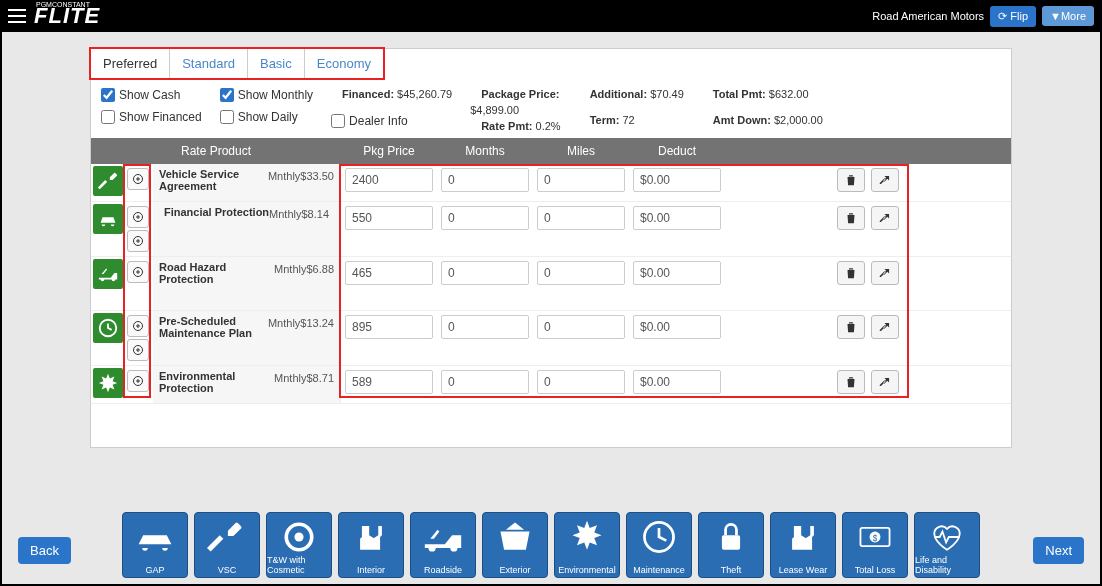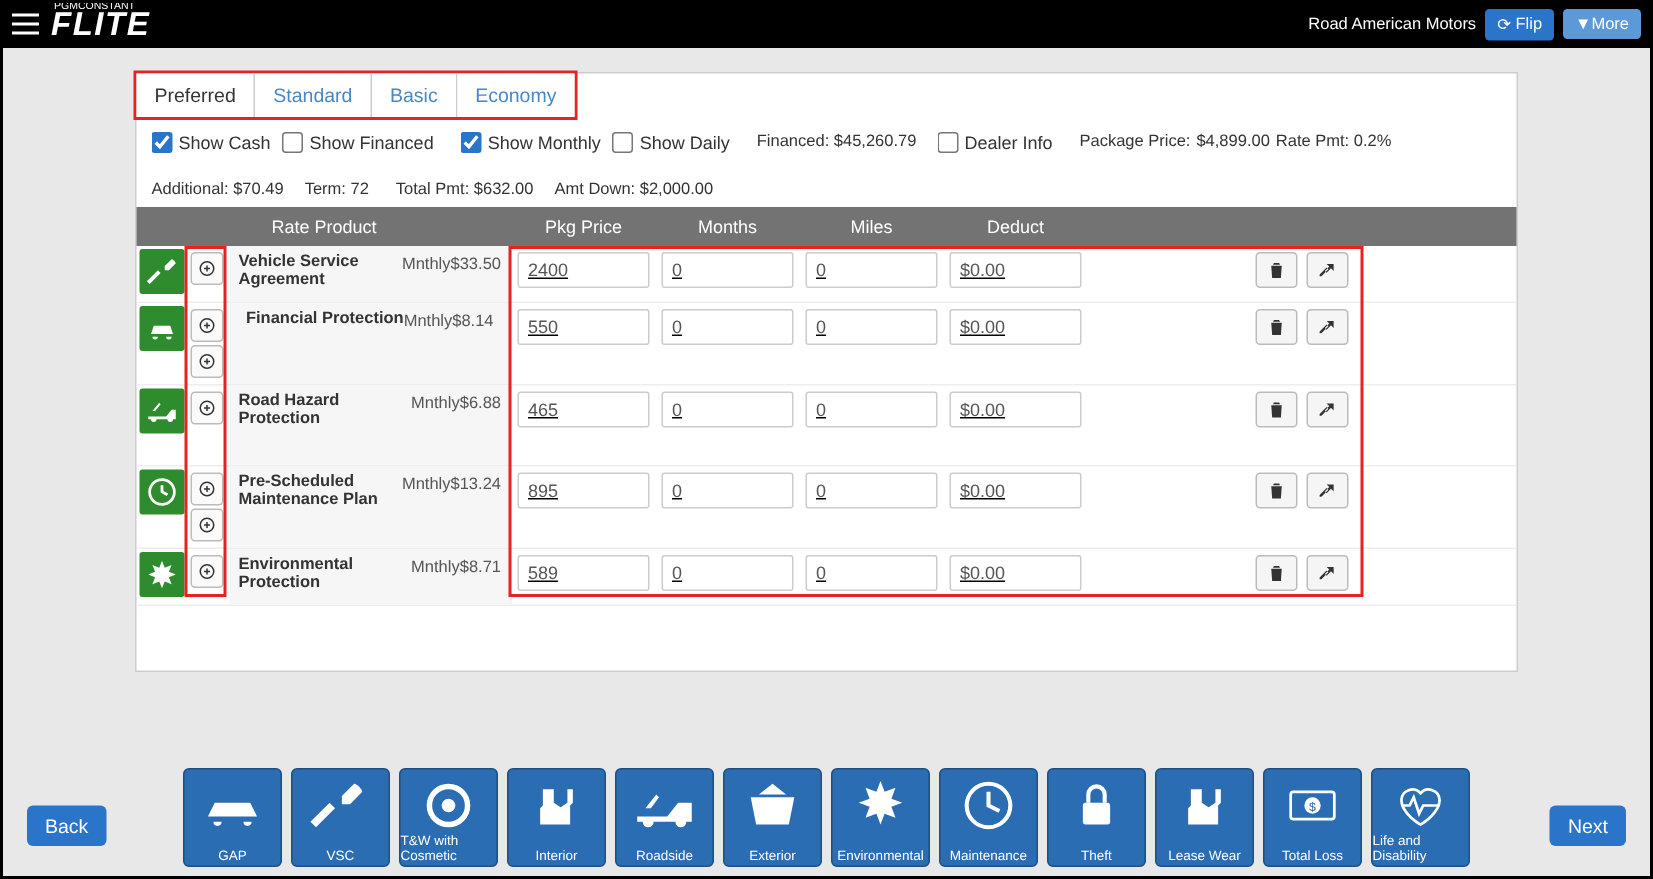--- a/index.html
+++ b/index.html
@@ -17,25 +17,25 @@
   .btn-blue.light { background: #5d99d6; }
 
   
   .panel { background: #fff; margin: 16px 90px 0 90px; border: 1px solid #ccc; padding-bottom: 6px; position: relative; height: 400px; }
   .tabs { display: flex; border: 2px solid #e62222; width: fit-content; margin-left: -2px; margin-top: -2px; }
   .tab { padding: 7px 12px; border-right: 1px solid #ccc; font-size: 13px; color: #4a87c7; cursor: pointer; background: #fff; }
   .tab:last-child { border-right: none; }
   .tab.active { color: #333; }
 
   .optsrow { display: flex; align-items: flex-start; gap: 18px; padding: 8px 10px 6px 10px; flex-wrap: wrap; }
-  .optcol { display: flex; flex-direction: row; gap: 8px; }
+  .optcol { display: flex; flex-direction: column; gap: 8px; }
   .chk { display: flex; align-items: center; gap: 4px; font-size: 12px; color: #333; }
   .chk input { accent-color: #2a74c9; width: 14px; height: 14px; }
   .kv { font-size: 11px; color: #333; }
-  .kv b { font-weight: normal; }
+  .kv b { font-weight: bold; margin-left: 11px; }
 
   
   .thead { background: #737373; color: #fff; display: flex; align-items: center; height: 26px; font-size: 12px; }
   .th-rate { width: 250px; text-align: center; }
   .th-pkg  { width: 96px; text-align: center; }
   .th-mon  { width: 96px; text-align: center; }
   .th-mil  { width: 96px; text-align: center; }
   .th-ded  { width: 96px; text-align: center; }
   .th-act  { flex: 1; text-align: center; }
 
@@ -45,21 +45,21 @@
   .big-outline { top: 0; left: 248px; width: 570px; height: 234px; }
 
   .row { display: flex; align-items: stretch; border-bottom: 1px solid #eee; min-height: 38px; position: relative; }
   .cell-icon { width: 34px; display: flex; flex-direction: column; gap: 2px; padding: 2px; }
   .green-icon { width: 30px; height: 30px; background: #2e8c2e; border-radius: 2px; display: flex; align-items: center; justify-content: center; color: #fff; }
   .cell-plus { width: 28px; display: flex; flex-direction: column; gap: 2px; justify-content: flex-start; padding: 4px 2px; }
   .plus-btn { width: 22px; height: 22px; border: 1px solid #bbb; background: #fafafa; border-radius: 3px; display: flex; align-items: center; justify-content: center; cursor: pointer; font-size: 12px; color: #333; }
   .cell-prod { width: 188px; padding: 4px 6px; display: flex; flex-direction: row; justify-content: center; border-right: 1px solid #eee; background: #f6f6f6; }
   .cell-prod .pname { font-weight: bold; font-size: 11px; color: #333; }
   .cell-prod .psub { display: flex; justify-content: space-between; font-size: 11px; color: #555; margin-top: 2px; }
-  .cell-input { width: 96px; padding: 4px; display: flex; align-items: flex-start; text-decoration: underline; }
+  .cell-input { width: 96px; padding: 4px; display: flex; align-items: flex-start; }
   .cell-input input { width: 100%; height: 24px; border: 1px solid #ccc; border-radius: 2px; padding: 2px 6px; font-size: 12px; color: #555; }
   .cell-actions { flex: 1; display: flex; align-items: flex-start; justify-content: center; gap: 6px; padding: 4px; }
   .act-btn { width: 28px; height: 24px; border: 1px solid #bbb; background: #f5f5f5; border-radius: 3px; display: flex; align-items: center; justify-content: center; cursor: pointer; font-size: 12px; color: #333; }
 
   .row.tall { min-height: 54px; }
   .row.tall .cell-input { align-items: flex-start; }
 
   
   .bottombar { position: absolute; bottom: 8px; left: 0; right: 0; display: flex; justify-content: center; gap: 6px; }
   .boticon { width: 66px; height: 66px; background: #2a6db3; border: 1px solid #1d4e82; border-radius: 4px; display: flex; flex-direction: column; align-items: center; justify-content: flex-end; color: #fff; font-size: 9px; padding-bottom: 2px; cursor: pointer; position: relative; }

